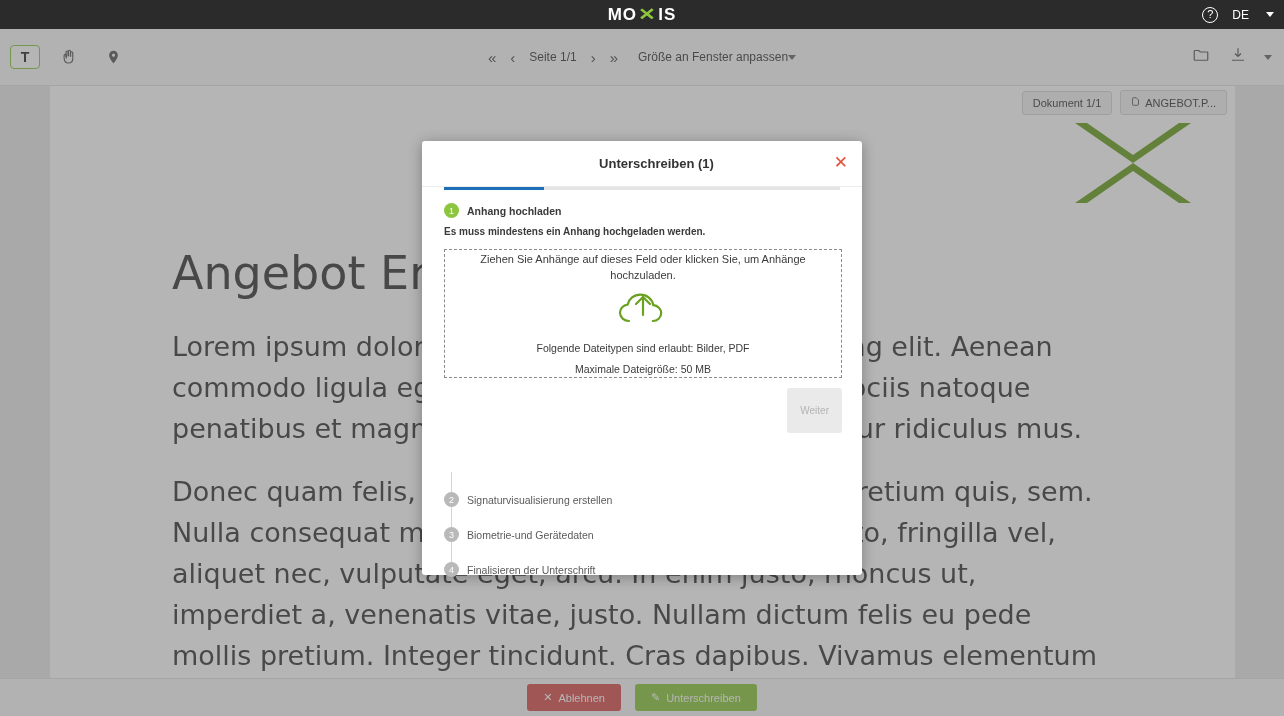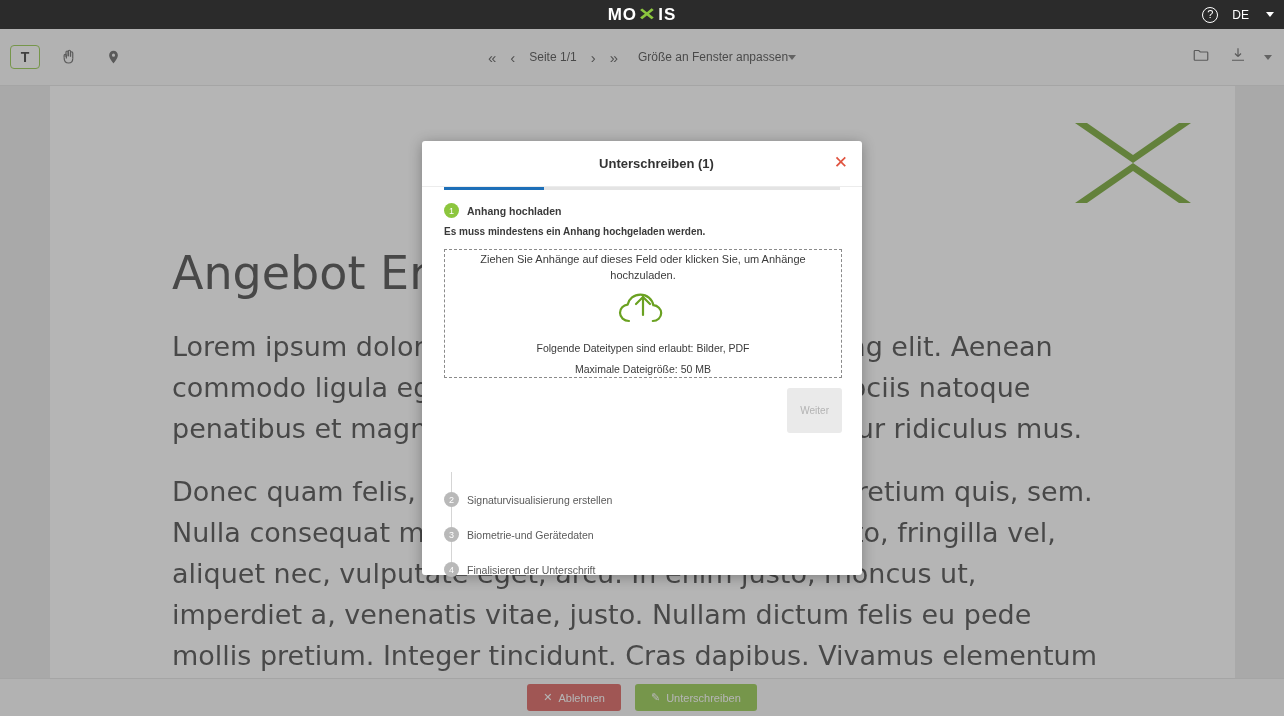--- a/index.html
+++ b/index.html
@@ -291,20 +291,33 @@
           <path d="M12 3v11m0 0l-4-4m4 4l4-4M4 19h16"></path>
         </svg>
       </span>
       <span class="caret-down-dark"></span>
     </div>
   </div>
 
   <div class="docarea">
     <div class="page">
 
+      <div class="doc-chips">
+        <div class="chip">
+          <span>Dokument 1/1</span>
+        </div>
+        <div class="chip">
+          <span>
+            <svg width="9" height="11" viewBox="0 0 24 24" fill="none" stroke="#3b3b3b" stroke-width="2">
+              <path d="M14 2H6a2 2 0 00-2 2v16a2 2 0 002 2h12a2 2 0 002-2V8z"></path>
+            </svg>
+          </span>
+          <span>ANGEBOT.P...</span>
+        </div>
+      </div>
 
       <div class="logo-x">
         <svg width="120" height="85" viewBox="0 0 120 85">
           <path d="M2 2 L60 42 L2 82 L14 82 L60 50 L106 82 L118 82 L60 42 L118 2 L106 2 L60 34 L14 2 Z" fill="#6aa121"></path>
         </svg>
       </div>
 
       <div class="doc-title">Angebot En</div>
 
       <div class="doc-body">

